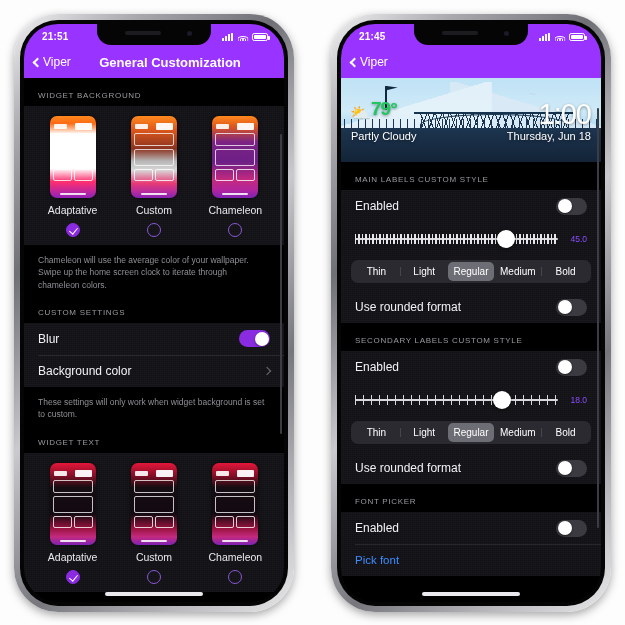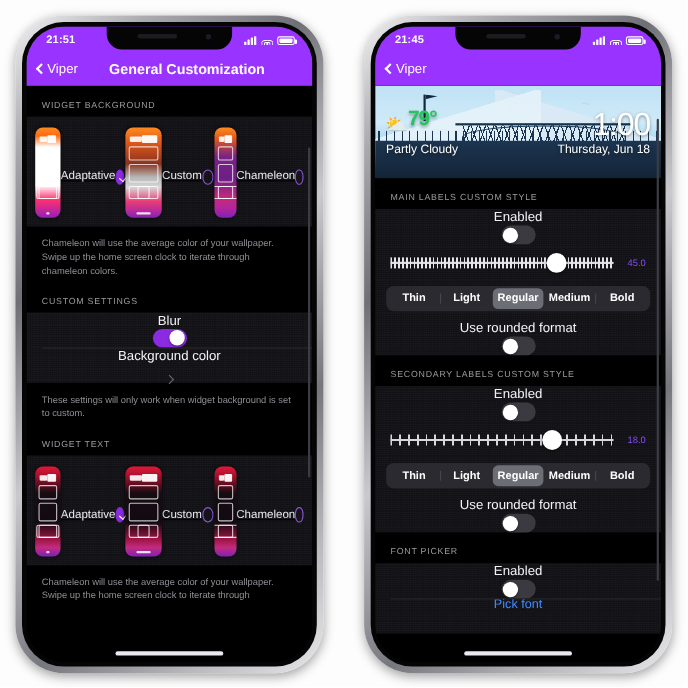--- a/index.html
+++ b/index.html
@@ -89,21 +89,21 @@
   .card.noise::before{
     content:""; position:absolute; inset:0; pointer-events:none; opacity:.55;
     background-image:
       repeating-linear-gradient(0deg, rgba(255,255,255,.035) 0 1px, transparent 1px 2px),
       repeating-linear-gradient(90deg, rgba(255,255,255,.025) 0 1px, transparent 1px 2px);
   }
   .footnote { color:#8f8f96; font-size:8.5px; line-height:1.45; padding: 9px 14px 4px 14px; }
 
   
   .thumbs { display:flex; justify-content:space-around; padding: 10px 8px 8px 8px; position:relative; z-index:2;}
-  .thumb-col { display:flex; align-items:center; width: 33%; text-decoration: underline; }
+  .thumb-col { display:flex; flex-direction:column; align-items:center; width: 33%; }
   .thumb {
     width: 46px; height: 82px; border-radius: 7px; overflow:hidden; position:relative;
     box-shadow: 0 0 4px rgba(0,0,0,.6);
   }
   .thumb .tclock{ position:absolute; top:7px; left:4px; right:4px; display:flex; justify-content:space-between; align-items:center;}
   .thumb .tclock .tw{width:13px;height:5px;background:rgba(255,255,255,.9);border-radius:1px;}
   .thumb .tclock .tt{width:17px;height:7px;background:rgba(255,255,255,.95);border-radius:1px;}
   .thumb .tw1{position:absolute;left:3px;right:3px;top:17px;height:13px;border:1px solid rgba(255,255,255,.75);border-radius:2px;}
   .thumb .tw2{position:absolute;left:3px;right:3px;top:33px;height:17px;border:1px solid rgba(255,255,255,.75);border-radius:2px;}
   .thumb .tw3{position:absolute;left:3px;width:19px;top:53px;height:12px;border:1px solid rgba(255,255,255,.8);border-radius:2px;}
@@ -117,21 +117,21 @@
   .radio { margin-top: 7px; width: 14px; height: 14px; border-radius:50%; border:1.4px solid #8a56d6; }
   .radio.on { background:#8a2be2; border-color:#8a2be2; position:relative; }
   .radio.on::after{
     content:""; position:absolute; left:4px; top:2px; width:4px; height:7px;
     border-right:1.6px solid #fff; border-bottom:1.6px solid #fff; transform: rotate(40deg);
   }
 
   
   .row {
     display:flex; align-items:center; justify-content:space-between;
-    padding: 0 14px; height: 32px; position:relative; z-index:2;flex-direction:column;
+    padding: 0 14px; height: 32px; position:relative; z-index:2;
   }
   .row + .row::before{
     content:""; position:absolute; left:14px; right:0; top:0; height:1px; background:#26262c;
   }
   .row-label { color:#f2f2f5; font-size: 12px; }
   .row-link  { color:#3d8bff; font-size: 11.5px; }
   .chev-r { width:6px; height:6px; border-top:1.6px solid #6c6c74; border-right:1.6px solid #6c6c74;
             transform: rotate(45deg); display:block; }
   .toggle { width: 31px; height: 17px; border-radius: 10px; background:#3a3a40; position:relative; }
   .toggle i { position:absolute; top:1.5px; left:1.5px; width:14px; height:14px; border-radius:50%;
@@ -188,21 +188,21 @@
     position:absolute; top:-1px; width:18px; height:18px; border-radius:50%;
     background:#fff; box-shadow:0 1px 3px rgba(0,0,0,.6);
   }
   .slider-val { color:#8a4bff; font-size:8.5px; min-width:22px; text-align:right; }
 
   
   .segmented {
     margin: 4px 10px 8px 10px; display:flex; background:#2a2a30; border-radius:7px;
     padding:2px; position:relative; z-index:2;
   }
-  .seg { flex:1; text-align:center; color:#fff; font-size:10px; padding:4px 0; border-radius:5px;font-weight:bold; }
+  .seg { flex:1; text-align:center; color:#fff; font-size:10px; padding:4px 0; border-radius:5px; }
   .seg.sel { background:#6d6d76; }
   .seg-div{ width:1px; background:#46464e; margin:5px 0; }
 
   
   .home-ind {
     position:absolute; bottom:6px; left:50%; transform:translateX(-50%);
     width:98px; height:4px; border-radius:3px; background:#e9e9ee; z-index:35;
   }
   .scrollbar {
     position:absolute; right:2px; width:2px; border-radius:2px; background:#3c3c44; z-index:20;

